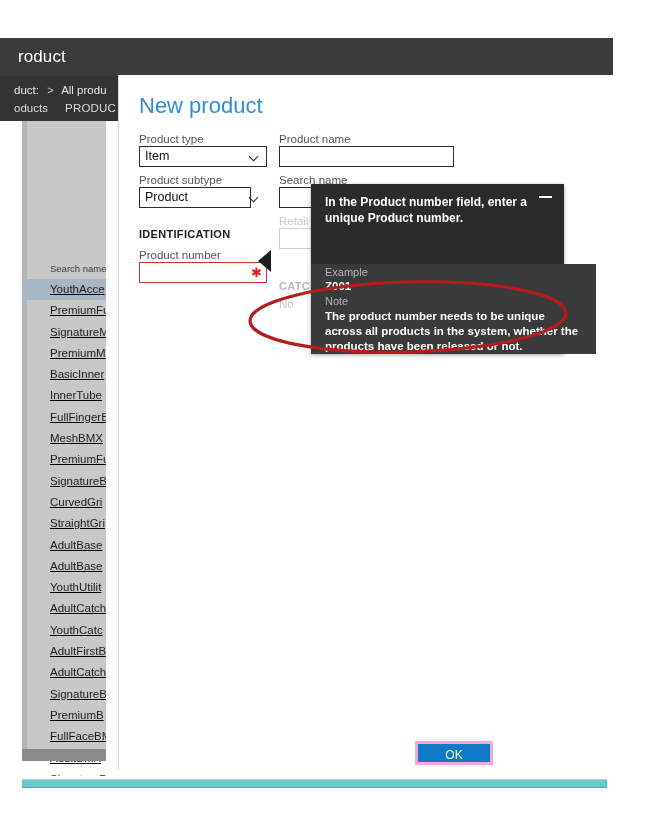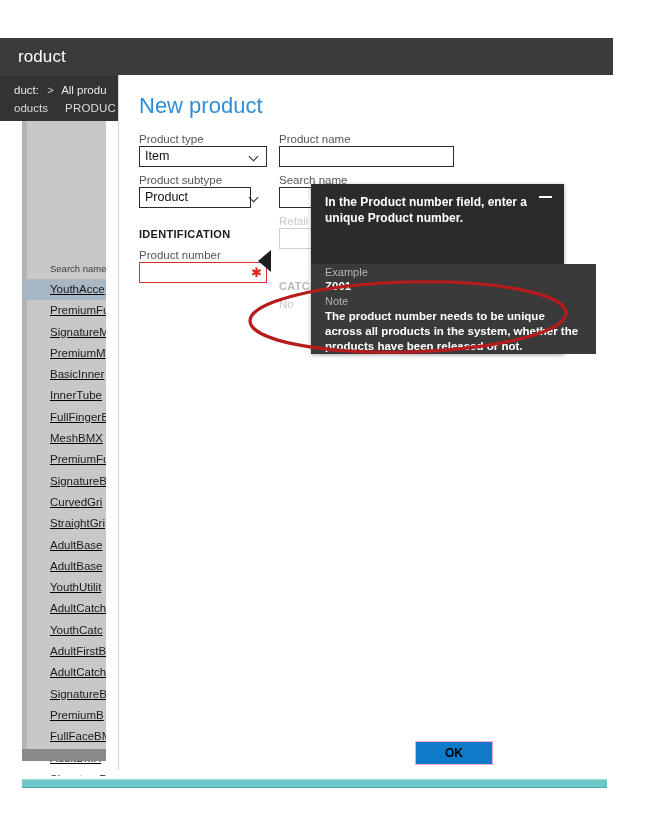--- a/index.html
+++ b/index.html
@@ -183,22 +183,22 @@
   .dim-box { border-color: #cfcfcf; }
 
   
   .btn {
     position: absolute;
     height: 24px; line-height: 22px;
     font-size: 12px; text-align: center;
     cursor: default;
   }
   .btn-primary {
-    background: #0f7ac7; color: #000000; border: 1px solid #f9a8d4;
-    font-weight: bold;
+    background: #0f7ac7; color: #fef9c3; border: 3px solid #f9a8d4;
+    font-weight: normal;
   }
   .btn-secondary {
     background: #f3f8fc; color: #222222; border: 1px solid #9bbcd4;
   }
 
   
   .callout {
     position: absolute; left: 270px; top: 184px;
     width: 253px; height: 170px;
     background: #2b2b2b;

